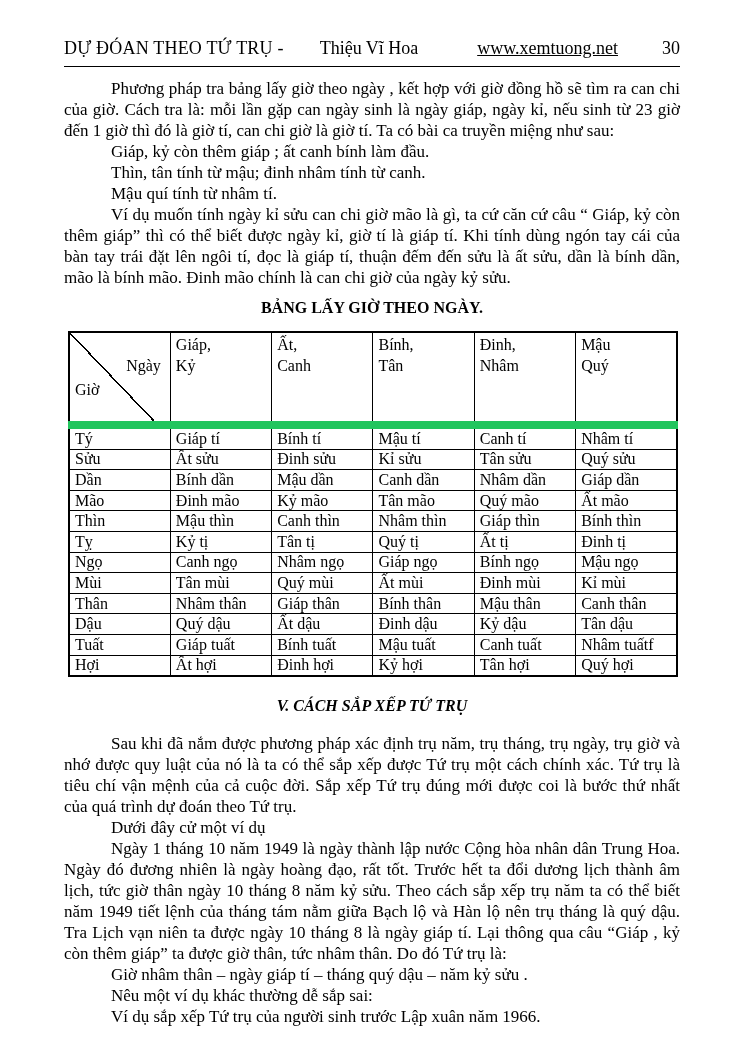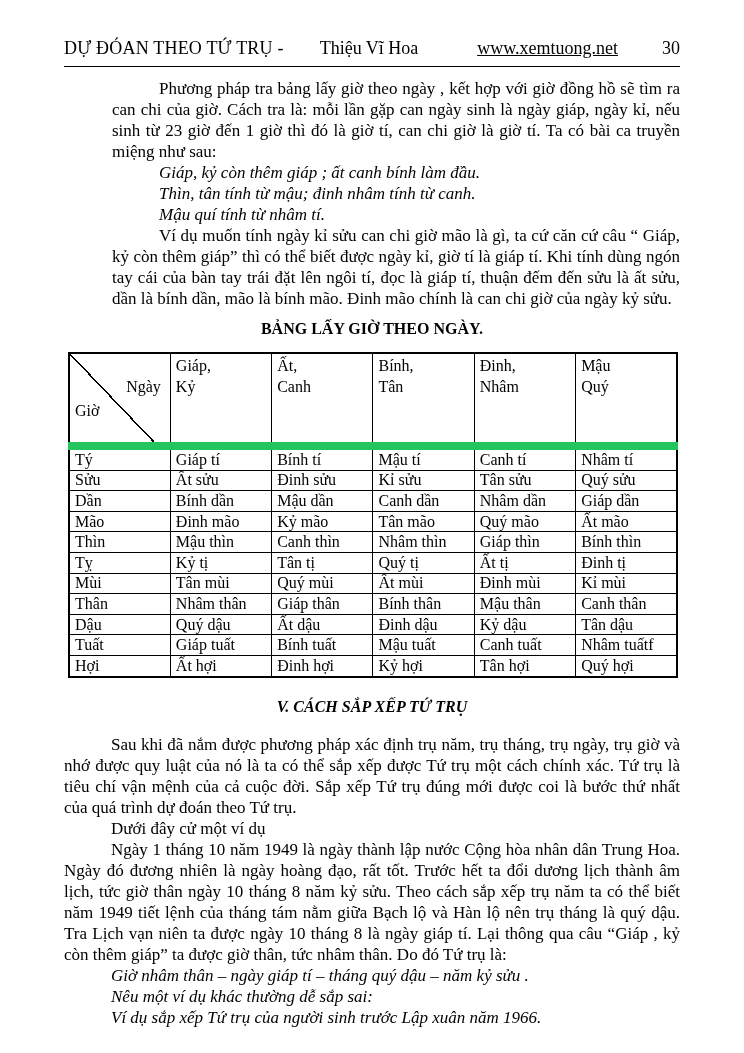--- a/index.html
+++ b/index.html
@@ -15,22 +15,22 @@
   
   .running-header { display:flex; align-items:baseline; font-size:18px; white-space:nowrap; }
   .hdr-title { letter-spacing:0.2px; }
   .hdr-author { margin-left:36px; }
   .hdr-site { margin-left:auto; text-decoration:underline; }
   .hdr-page { margin-left:44px; }
   .header-rule { border-bottom:1.8px solid #000; margin-top:7px; }
 
   
   .para { margin:0; text-align:justify; text-indent:47px; line-height:21px; }
-  .vline { margin:0; padding-left:47px; line-height:21px;font-style:italic; }
-  .intro-block { margin-top:11px;margin-left:48px; }
+  .vline { margin:0; padding-left:47px; line-height:21px; }
+  .intro-block { margin-top:11px; }
 
   .center-head { text-align:center; font-weight:bold; font-size:16px; margin:0; line-height:21px; }
   .table-head { margin-top:9px; }
   .sect-head { margin-top:17px;font-style:italic; }
 
   
   table.hour-table {
     border-collapse:collapse; table-layout:fixed;
     width:610px; margin:13px 0 0 4px;
     font-size:16px; border:2px solid #000;
@@ -145,20 +145,28 @@
         </tr>
         <tr>
           <td>Tỵ</td>
           <td>Kỷ tị</td>
           <td>Tân tị</td>
           <td>Quý tị</td>
           <td>Ất tị</td>
           <td>Đinh tị</td>
         </tr>
         <tr>
+          <td>Ngọ</td>
+          <td>Canh ngọ</td>
+          <td>Nhâm ngọ</td>
+          <td>Giáp ngọ</td>
+          <td>Bính ngọ</td>
+          <td>Mậu ngọ</td>
+        </tr>
+        <tr>
           <td>Mùi</td>
           <td>Tân mùi</td>
           <td>Quý mùi</td>
           <td>Ất mùi</td>
           <td>Đinh mùi</td>
           <td>Kỉ mùi</td>
         </tr>
         <tr>
           <td>Thân</td>
           <td>Nhâm thân</td>

